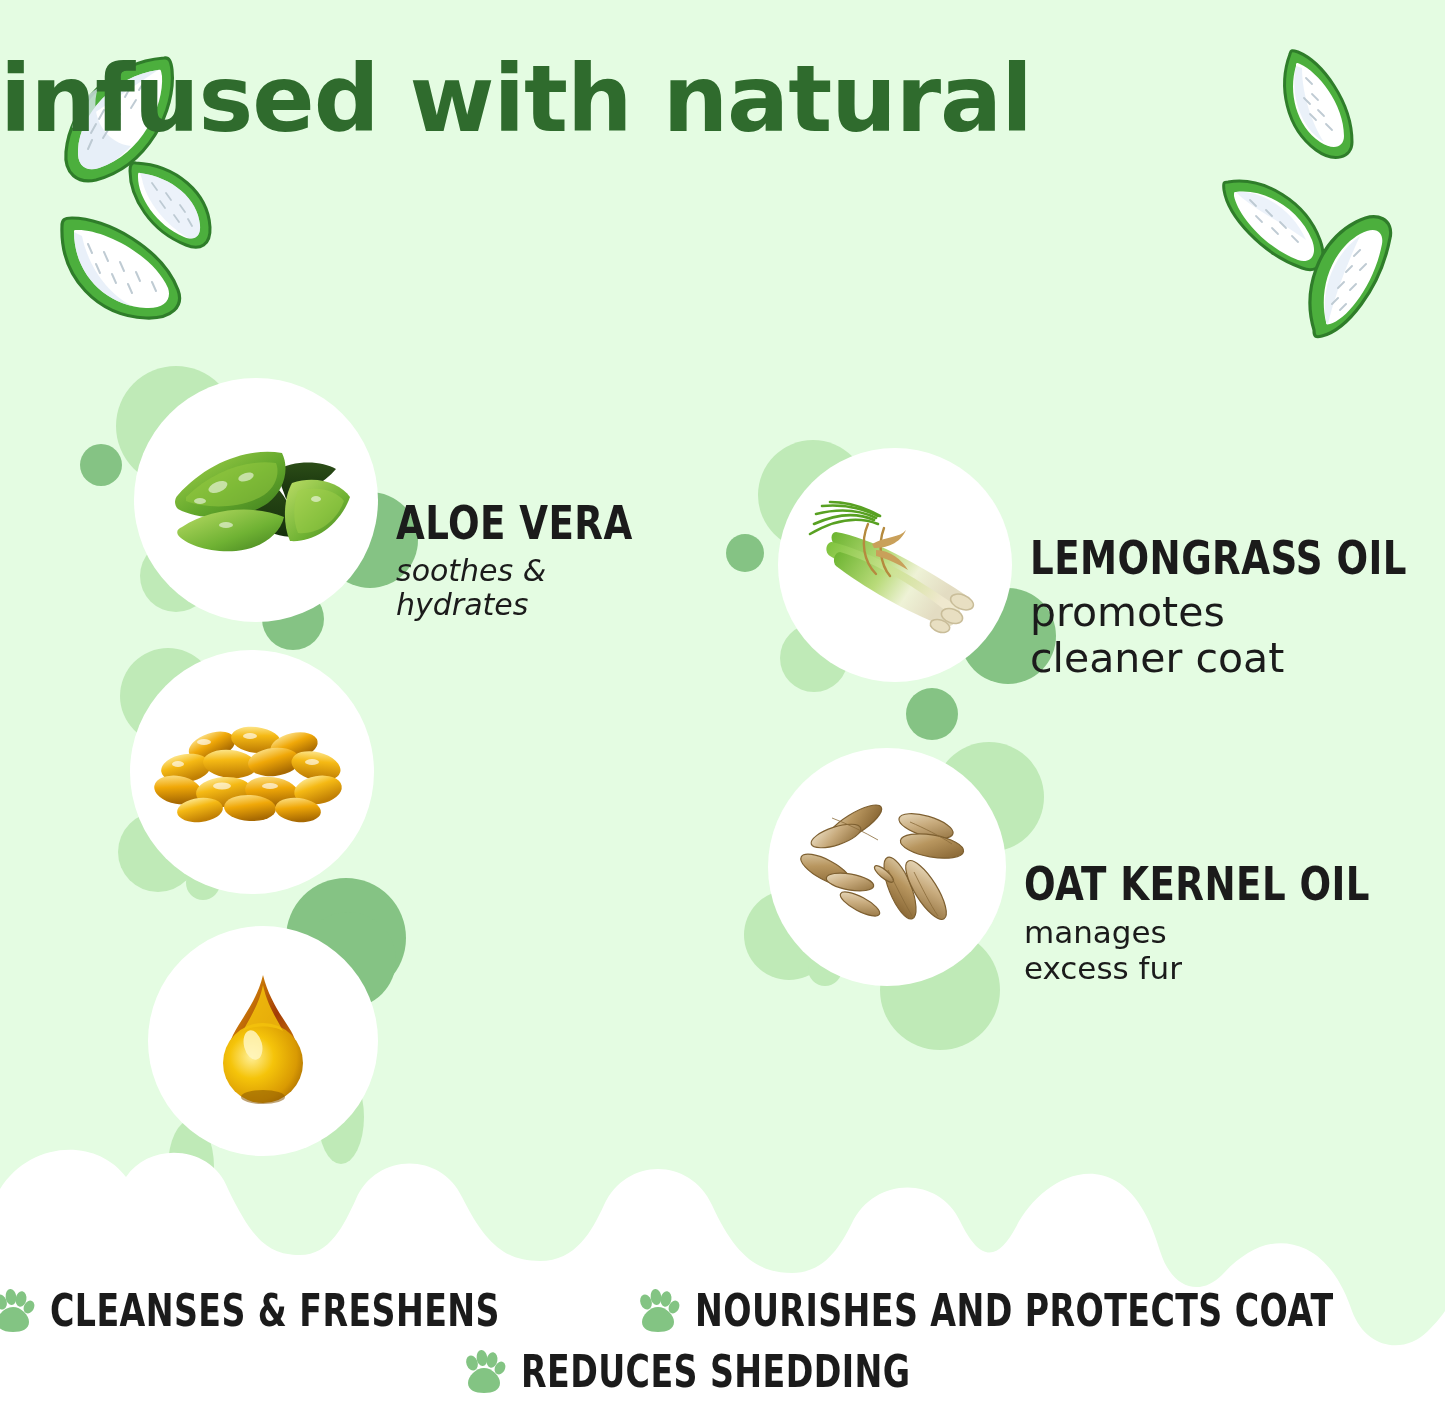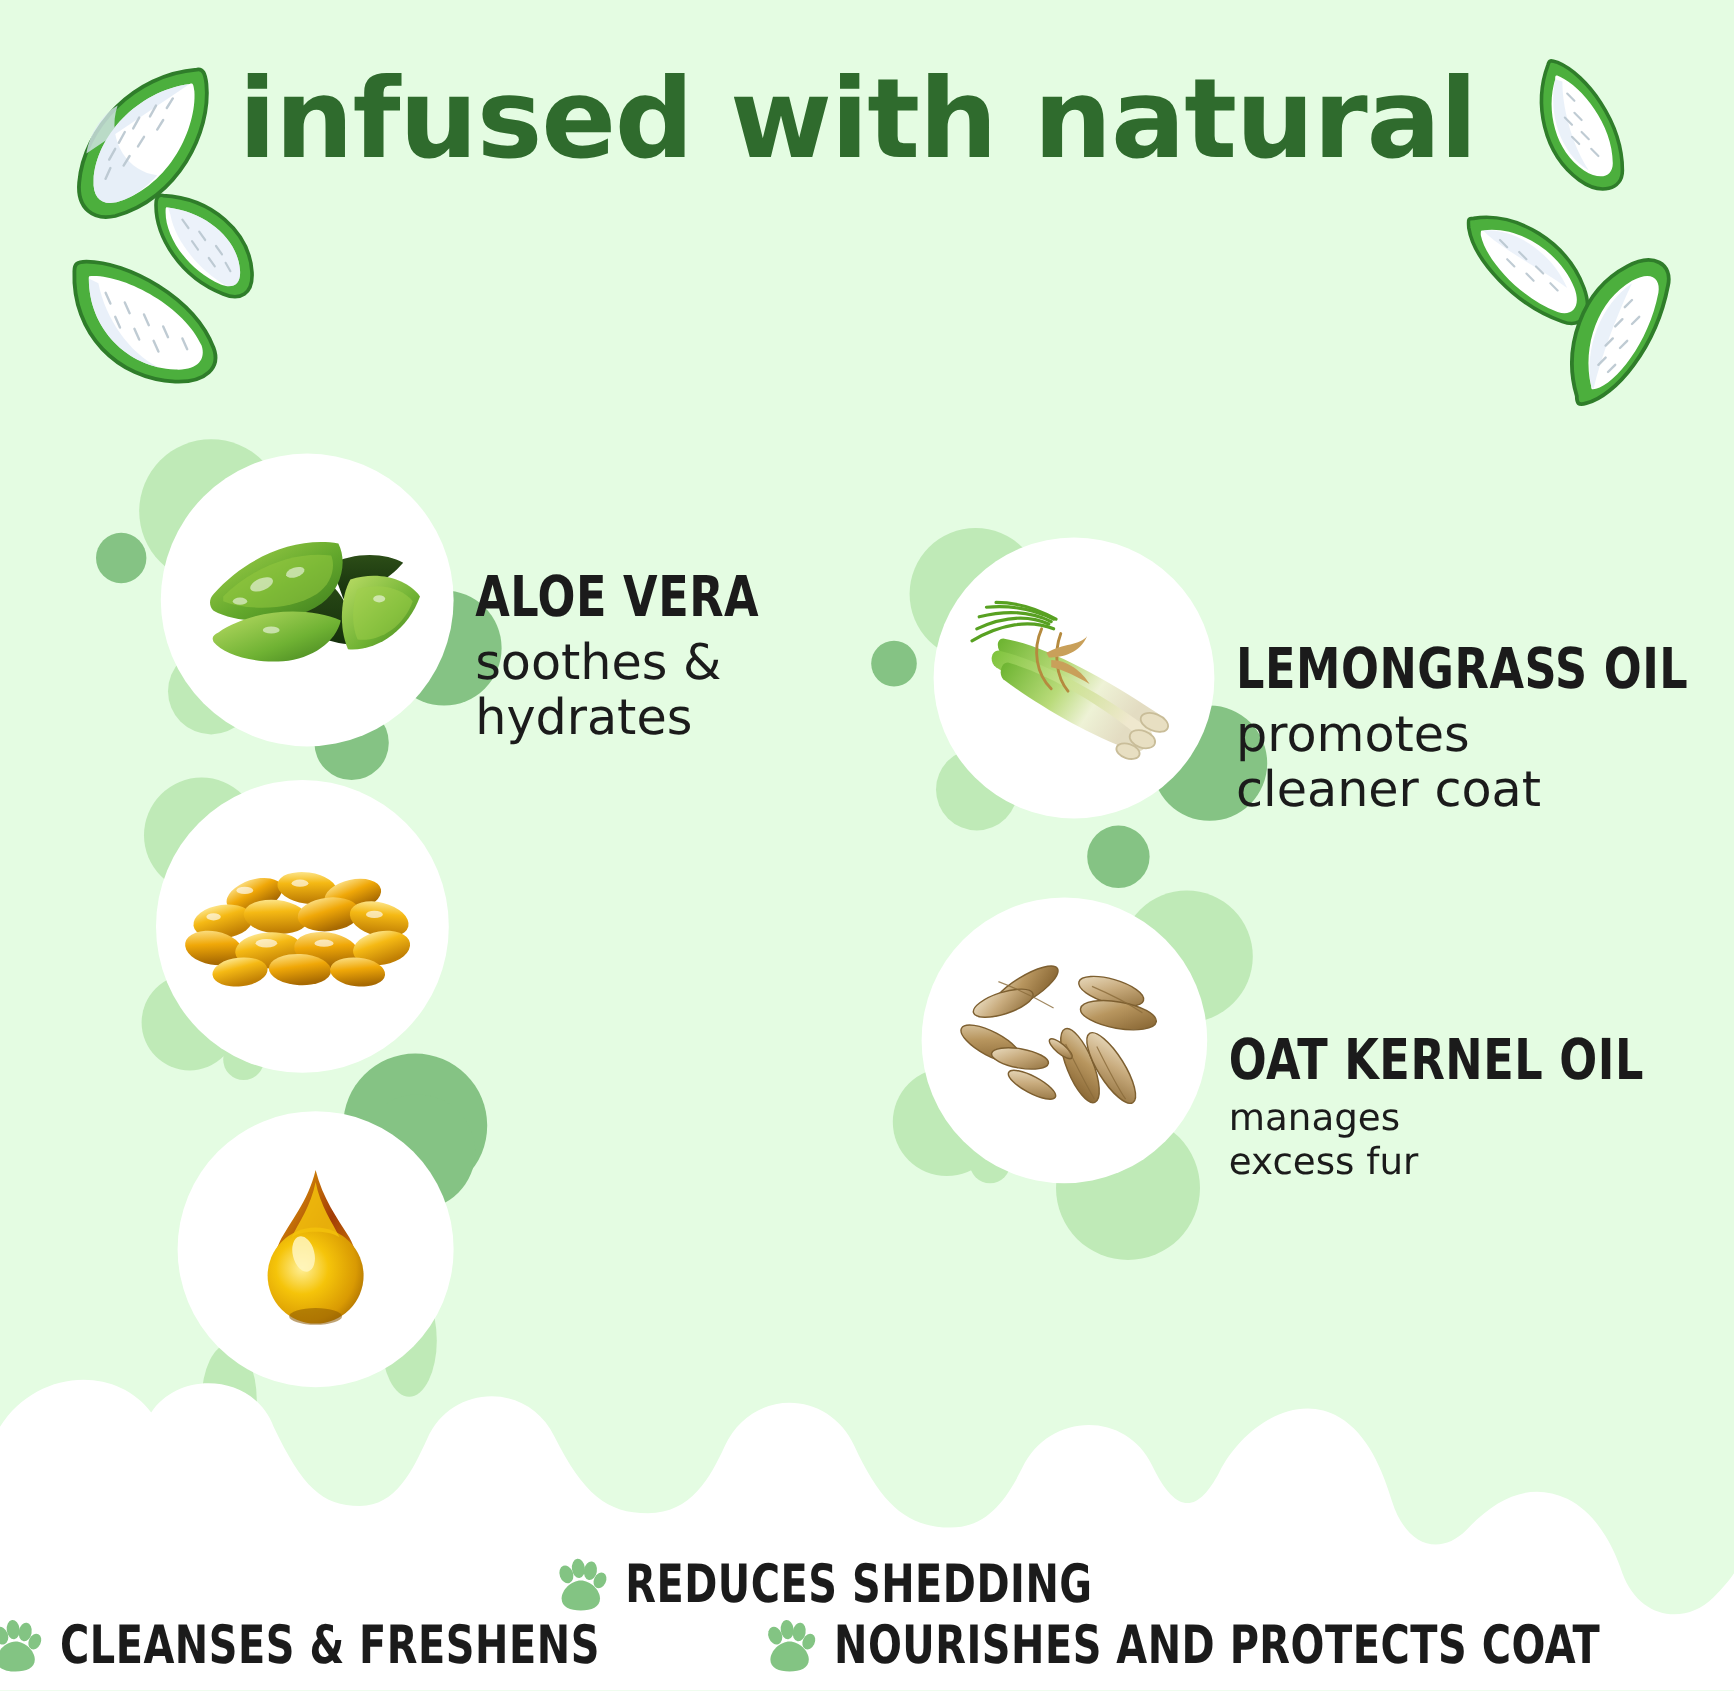--- a/index.html
+++ b/index.html
@@ -13,21 +13,20 @@
   .stage { position:absolute; inset:0; }
 
   
   .aloe-deco { position:absolute; }
 
   
   .headline {
     position:absolute;
     left:0; right:16px;
     top:48px;
-    text-align:center;
     color:#2f6b2d;
     font-weight:bold;
     font-size:92px;
     line-height:1.12;
     letter-spacing:-1px;
     font-family:"DejaVu Sans", sans-serif;
     z-index:6;
   }
   .headline .l1, .headline .l2 { display:block; }
 
@@ -247,21 +246,21 @@
           <ellipse cx="62" cy="62" rx="10" ry="5" transform="rotate(-22 62 62)"></ellipse>
           <ellipse cx="90" cy="52" rx="8" ry="4" transform="rotate(-18 90 52)"></ellipse>
           <ellipse cx="44" cy="76" rx="6" ry="3"></ellipse>
           <ellipse cx="160" cy="74" rx="5" ry="3"></ellipse>
           <ellipse cx="70" cy="100" rx="7" ry="3"></ellipse>
         </g>
       </svg>
     </div>
     <div class="ing-text">
       <div class="ing-title" style="font-size:47px;">ALOE VERA</div>
-      <div class="ing-sub" style="font-size:41px;">soothes &amp;
+      <div class="ing-sub" style="font-size:30px;font-style:italic;">soothes &amp;
 hydrates</div>
     </div>
   </div>
 
   <div class="ing" style="left:130px; top:650px;">
     <div class="photo-circle" style="width:244px; height:244px;">
       <svg width="200" height="120" viewBox="0 0 200 120">
         <defs>
           <linearGradient id="cap" x1="0" y1="0" x2="0.3" y2="1">
             <stop offset="0%" stop-color="#fff3b0"></stop>
@@ -439,57 +438,57 @@
         C 1248 198 1276 186 1306 200
         C 1330 212 1344 238 1352 262
         C 1366 300 1404 306 1428 282
         C 1436 274 1441 268 1445 262
         L1445 360 L0 360 Z"></path>
     </svg>
   </div>
 
   <div class="benefits">
 
+    <div class="ben-row r1">
+      <div class="ben">
+        <svg class="paw" width="46" height="46" viewBox="0 0 46 46">
+          <g fill="#83c483">
+            <ellipse cx="11" cy="14" rx="5.6" ry="7.6" transform="rotate(-20 11 14)"></ellipse>
+            <ellipse cx="21" cy="9" rx="5.4" ry="8" transform="rotate(-7 21 9)"></ellipse>
+            <ellipse cx="31" cy="11" rx="5.4" ry="7.8" transform="rotate(10 31 11)"></ellipse>
+            <ellipse cx="39" cy="19" rx="5" ry="6.8" transform="rotate(26 39 19)"></ellipse>
+            <path d="M23 19 C 31 19 39 27 39 34 C 39 41 32 44 23 44 C 14 44 7 41 7 34 C 7 27 15 19 23 19 Z"></path>
+          </g>
+        </svg>
+        <span class="ben-label">CLEANSES &amp; FRESHENS</span>
+      </div>
+
+      <div class="ben">
+        <svg class="paw" width="46" height="46" viewBox="0 0 46 46">
+          <g fill="#83c483">
+            <ellipse cx="11" cy="14" rx="5.6" ry="7.6" transform="rotate(-20 11 14)"></ellipse>
+            <ellipse cx="21" cy="9" rx="5.4" ry="8" transform="rotate(-7 21 9)"></ellipse>
+            <ellipse cx="31" cy="11" rx="5.4" ry="7.8" transform="rotate(10 31 11)"></ellipse>
+            <ellipse cx="39" cy="19" rx="5" ry="6.8" transform="rotate(26 39 19)"></ellipse>
+            <path d="M23 19 C 31 19 39 27 39 34 C 39 41 32 44 23 44 C 14 44 7 41 7 34 C 7 27 15 19 23 19 Z"></path>
+          </g>
+        </svg>
+        <span class="ben-label">NOURISHES AND PROTECTS COAT</span>
+      </div>
+    </div>
+
     <div class="ben-row r2">
       <div class="ben">
         <svg class="paw" width="46" height="46" viewBox="0 0 46 46">
           <g fill="#83c483">
             <ellipse cx="11" cy="14" rx="5.6" ry="7.6" transform="rotate(-20 11 14)"></ellipse>
             <ellipse cx="21" cy="9" rx="5.4" ry="8" transform="rotate(-7 21 9)"></ellipse>
             <ellipse cx="31" cy="11" rx="5.4" ry="7.8" transform="rotate(10 31 11)"></ellipse>
             <ellipse cx="39" cy="19" rx="5" ry="6.8" transform="rotate(26 39 19)"></ellipse>
             <path d="M23 19 C 31 19 39 27 39 34 C 39 41 32 44 23 44 C 14 44 7 41 7 34 C 7 27 15 19 23 19 Z"></path>
           </g>
         </svg>
         <span class="ben-label">REDUCES SHEDDING</span>
       </div>
     </div>
-
-    <div class="ben-row r1">
-      <div class="ben">
-        <svg class="paw" width="46" height="46" viewBox="0 0 46 46">
-          <g fill="#83c483">
-            <ellipse cx="11" cy="14" rx="5.6" ry="7.6" transform="rotate(-20 11 14)"></ellipse>
-            <ellipse cx="21" cy="9" rx="5.4" ry="8" transform="rotate(-7 21 9)"></ellipse>
-            <ellipse cx="31" cy="11" rx="5.4" ry="7.8" transform="rotate(10 31 11)"></ellipse>
-            <ellipse cx="39" cy="19" rx="5" ry="6.8" transform="rotate(26 39 19)"></ellipse>
-            <path d="M23 19 C 31 19 39 27 39 34 C 39 41 32 44 23 44 C 14 44 7 41 7 34 C 7 27 15 19 23 19 Z"></path>
-          </g>
-        </svg>
-        <span class="ben-label">CLEANSES &amp; FRESHENS</span>
-      </div>
-
-      <div class="ben">
-        <svg class="paw" width="46" height="46" viewBox="0 0 46 46">
-          <g fill="#83c483">
-            <ellipse cx="11" cy="14" rx="5.6" ry="7.6" transform="rotate(-20 11 14)"></ellipse>
-            <ellipse cx="21" cy="9" rx="5.4" ry="8" transform="rotate(-7 21 9)"></ellipse>
-            <ellipse cx="31" cy="11" rx="5.4" ry="7.8" transform="rotate(10 31 11)"></ellipse>
-            <ellipse cx="39" cy="19" rx="5" ry="6.8" transform="rotate(26 39 19)"></ellipse>
-            <path d="M23 19 C 31 19 39 27 39 34 C 39 41 32 44 23 44 C 14 44 7 41 7 34 C 7 27 15 19 23 19 Z"></path>
-          </g>
-        </svg>
-        <span class="ben-label">NOURISHES AND PROTECTS COAT</span>
-      </div>
-    </div>
   </div>
 
 </div>
 
 </body></html>

